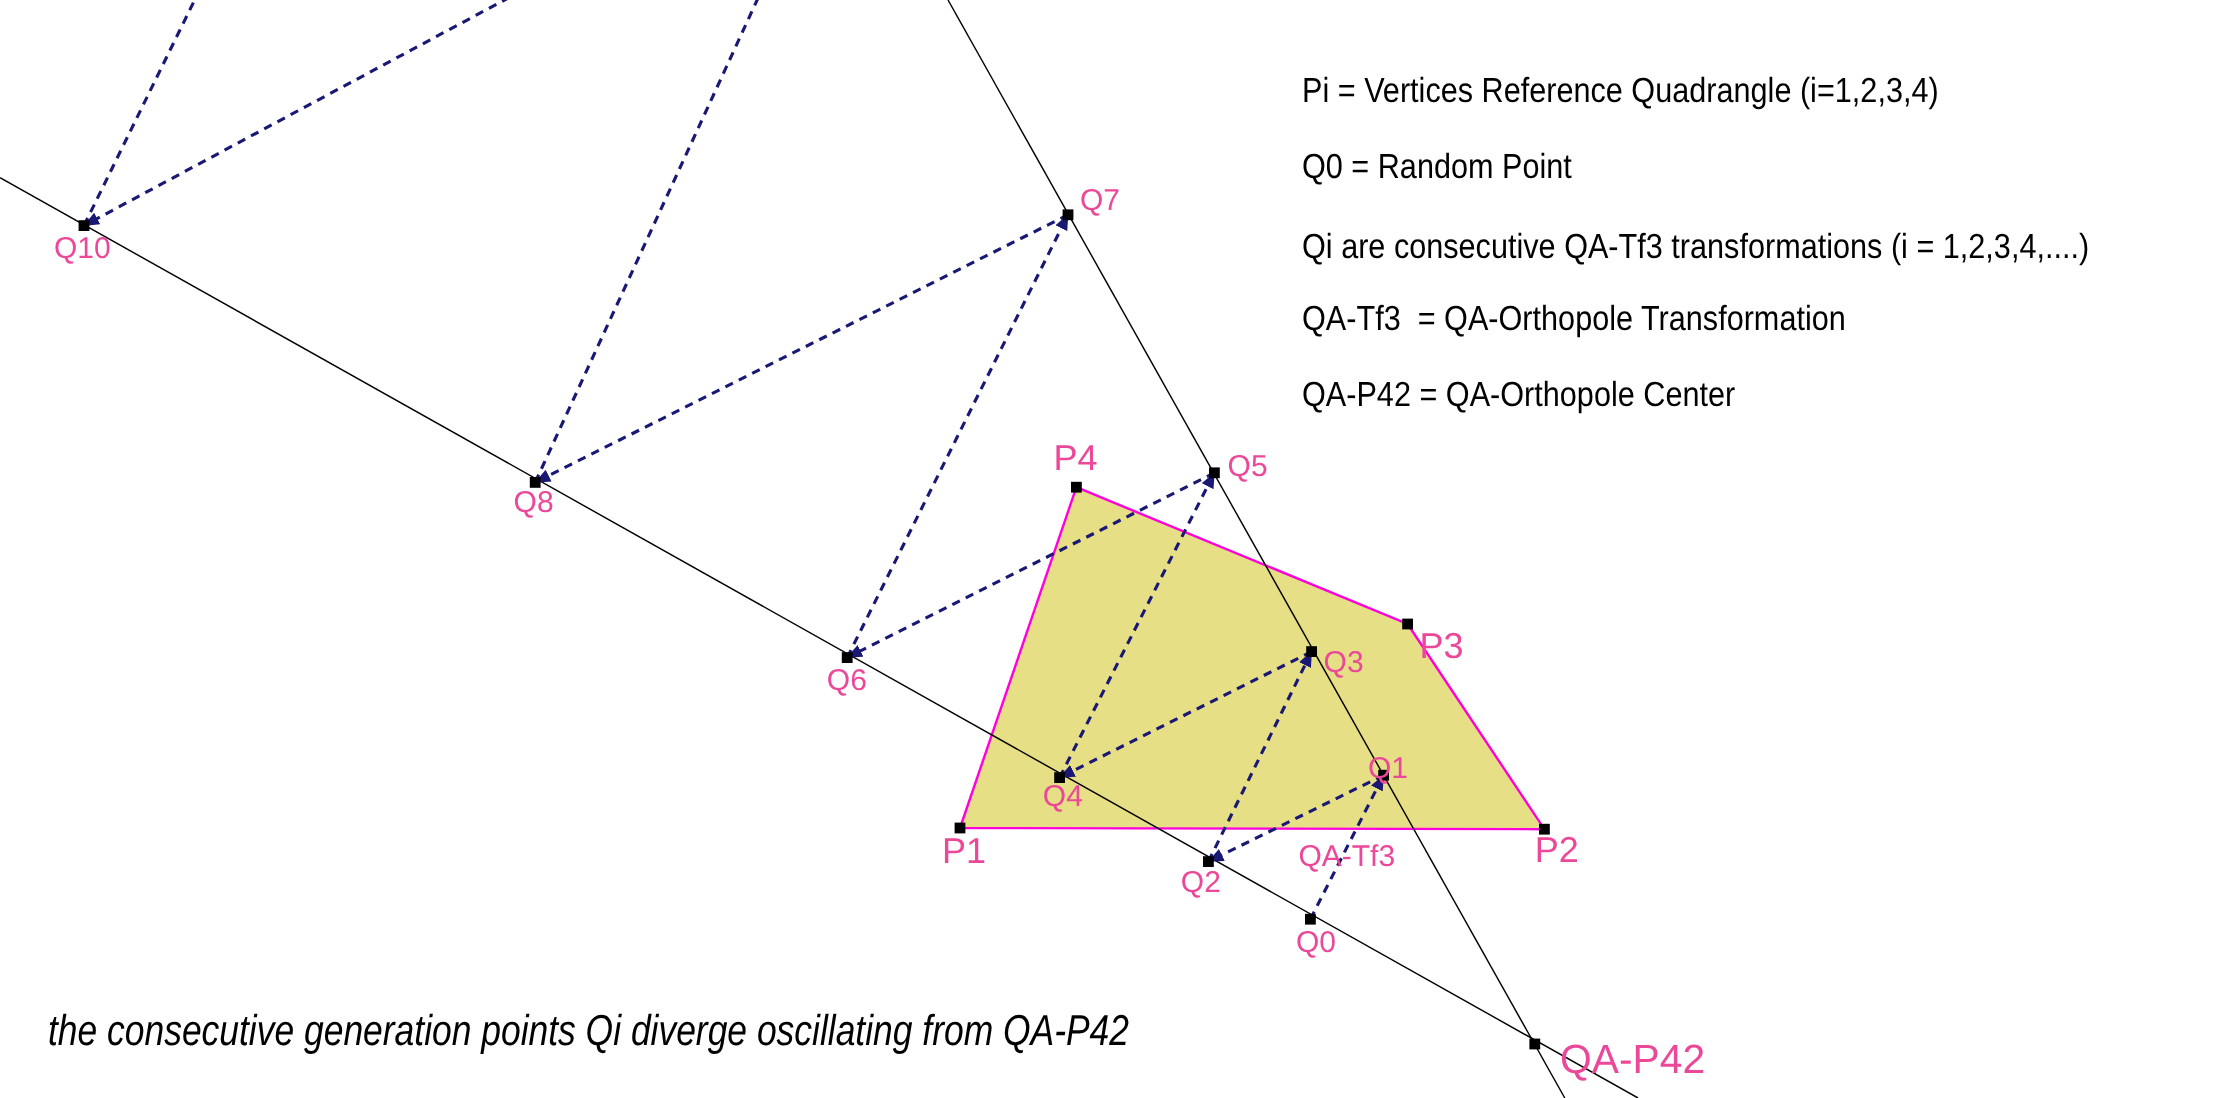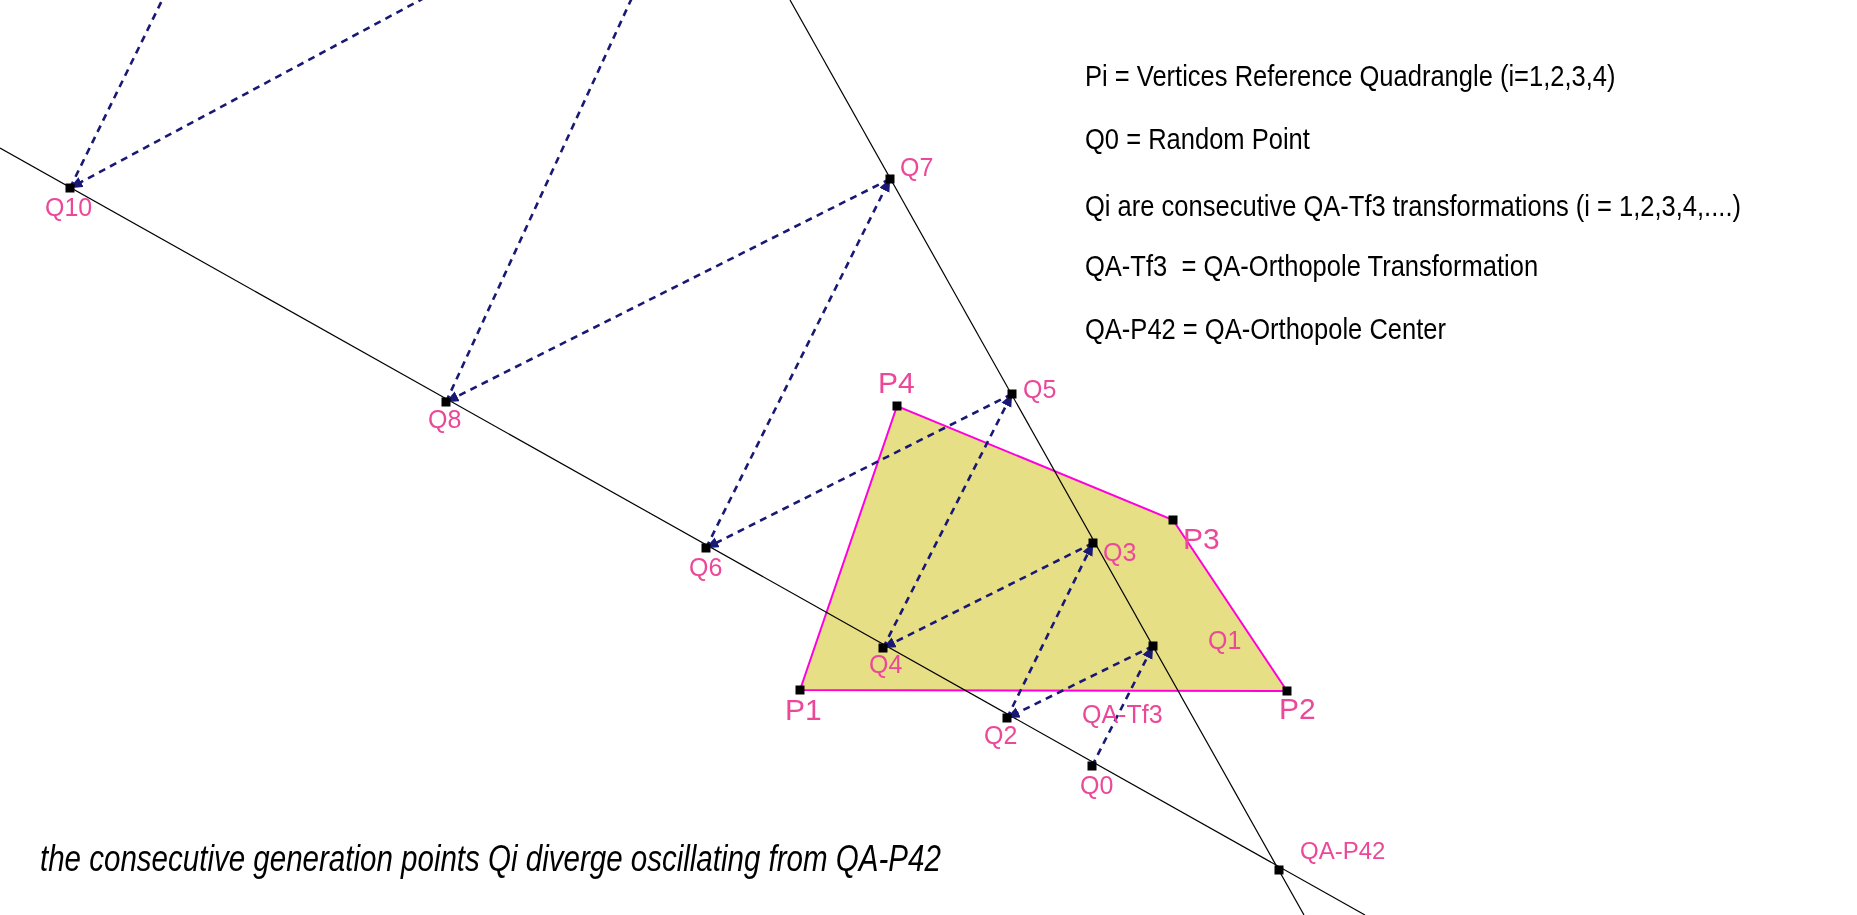--- a/index.html
+++ b/index.html
@@ -8,21 +8,21 @@
     position: relative; overflow: hidden;
     background: #ffffff;
     font-family: "Liberation Sans", sans-serif;
     color: #000;
   }
   #geo { position: absolute; left: 0; top: 0; width: 1857px; height: 915px; }
   .label { position: absolute; line-height: 1; white-space: pre; color: #ec4899; }
   .p   { font-size: 30px; }
   .q   { font-size: 25px; }
   .tf  { font-size: 25px; }
-  .big { font-size: 24px; }
+  .big { font-size: 34px; margin-top: 27px; }
   .legend-line {
     position: absolute; font-size: 29px; white-space: pre;
     transform: scaleX(0.88); transform-origin: 0 0;
   }
   .caption {
     position: absolute; left: 40px; top: 838px;
     font-size: 36px; font-style: italic; white-space: pre;
     transform: scaleX(0.82); transform-origin: 0 0;
   }
 </style>
@@ -65,21 +65,21 @@
     <rect x="65.5" y="183.5" width="9" height="9" fill="#000000"></rect>
     <rect x="1274.5" y="865.5" width="9" height="9" fill="#000000"></rect>
   </svg>
 
 <div id="labels-layer">
     <div class="label p" style="left: 785px; top: 695px;">P1</div>
     <div class="label p" style="left: 1279px; top: 694px;">P2</div>
     <div class="label p" style="left: 1183px; top: 498px; margin-top: 26px;">P3</div>
     <div class="label p" style="left: 878px; top: 368px;">P4</div>
     <div class="label q" style="left: 1080px; top: 773px;">Q0</div>
-    <div class="label q" style="left: 1208px; top: 628px;">Q1</div>
+    <div class="label q" style="left: 1140px; top: 628px;">Q1</div>
     <div class="label q" style="left: 984px; top: 723px;">Q2</div>
     <div class="label q" style="left: 1103px; top: 528px; margin-top: 12px;">Q3</div>
     <div class="label q" style="left: 869px; top: 652px;">Q4</div>
     <div class="label q" style="left: 1023px; top: 377px;">Q5</div>
     <div class="label q" style="left: 689px; top: 555px;">Q6</div>
     <div class="label q" style="left: 900px; top: 155px;">Q7</div>
     <div class="label q" style="left: 428px; top: 407px;">Q8</div>
     <div class="label q" style="left: 29px; top: 195px; margin-left: 16px;">Q10</div>
     <div class="label tf" style="left: 1082px; top: 702px;">QA-Tf3</div>
     <div class="label big" style="left: 1300px; top: 839px;">QA-P42</div>

